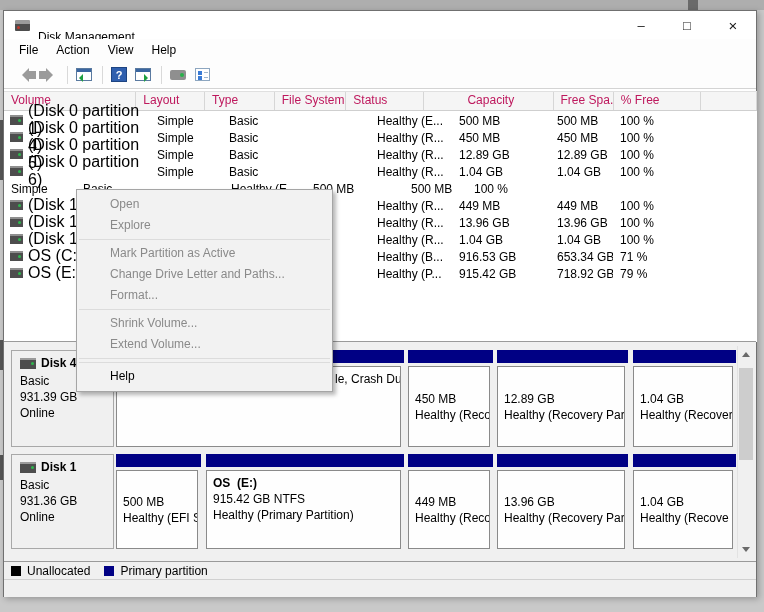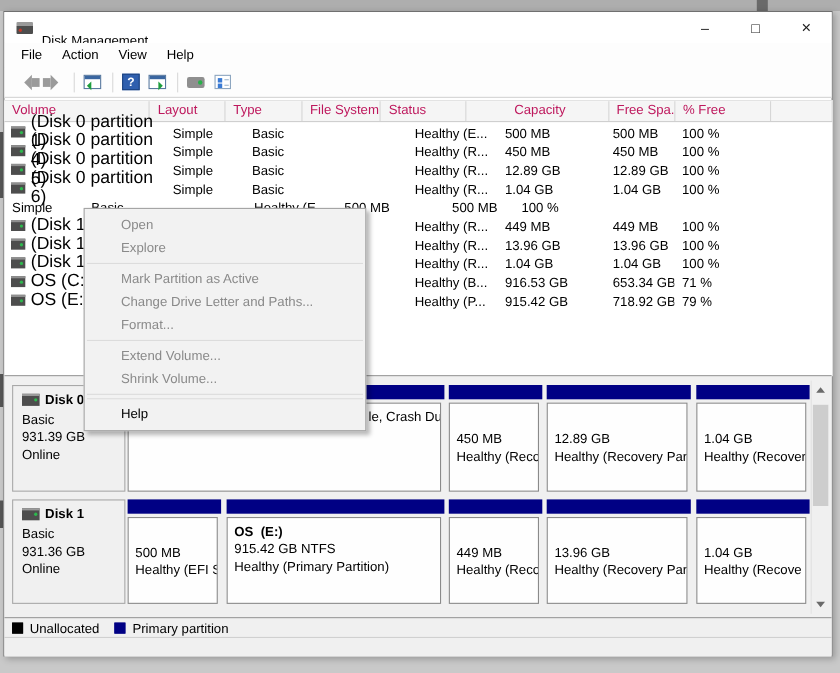--- a/index.html
+++ b/index.html
@@ -285,21 +285,21 @@
           <div class="tri-up"></div>
         </div>
       <div class="vs-thumb"></div>
       <div class="vs-btn vs-down">
           <div class="tri-down"></div>
         </div>
     </div>
   <div class="disk-panel" style="top: 8px; height: 97px;">
         <div class="disk-title">
           <div class="disk-ico"></div>
-          <span>Disk 0</span>
+          <span>Disk 4</span>
         </div>
         <div class="disk-line">Basic</div>
         <div class="disk-line">931.39 GB</div>
         <div class="disk-line">Online</div>
       </div>
       <div class="part-block" style="left: 112px; top: 8px; width: 288px; height: 97px;">
         <div class="part-band"></div>
         <div class="part-body top" style="height: 81px;">
           <div class="pt-line"></div>
           <div class="pt-line"></div>
@@ -383,20 +383,20 @@
   <div class="statusbar"></div>
 
   <div class="ctx-menu" id="ctx-menu">
       <div class="ctx-item disabled">Open</div>
       <div class="ctx-item disabled">Explore</div>
       <div class="ctx-sep"></div>
       <div class="ctx-item disabled">Mark Partition as Active</div>
       <div class="ctx-item disabled">Change Drive Letter and Paths...</div>
       <div class="ctx-item disabled">Format...</div>
       <div class="ctx-sep"></div>
+      <div class="ctx-item disabled">Shrink Volume...</div>
       <div class="ctx-item disabled">Extend Volume...</div>
-      <div class="ctx-item disabled">Shrink Volume...</div>
       <div class="ctx-sep"></div>
       <div class="ctx-sep"></div>
       <div class="ctx-item enabled">Help</div>
     </div>
 
 </div>
 
 </body></html>

